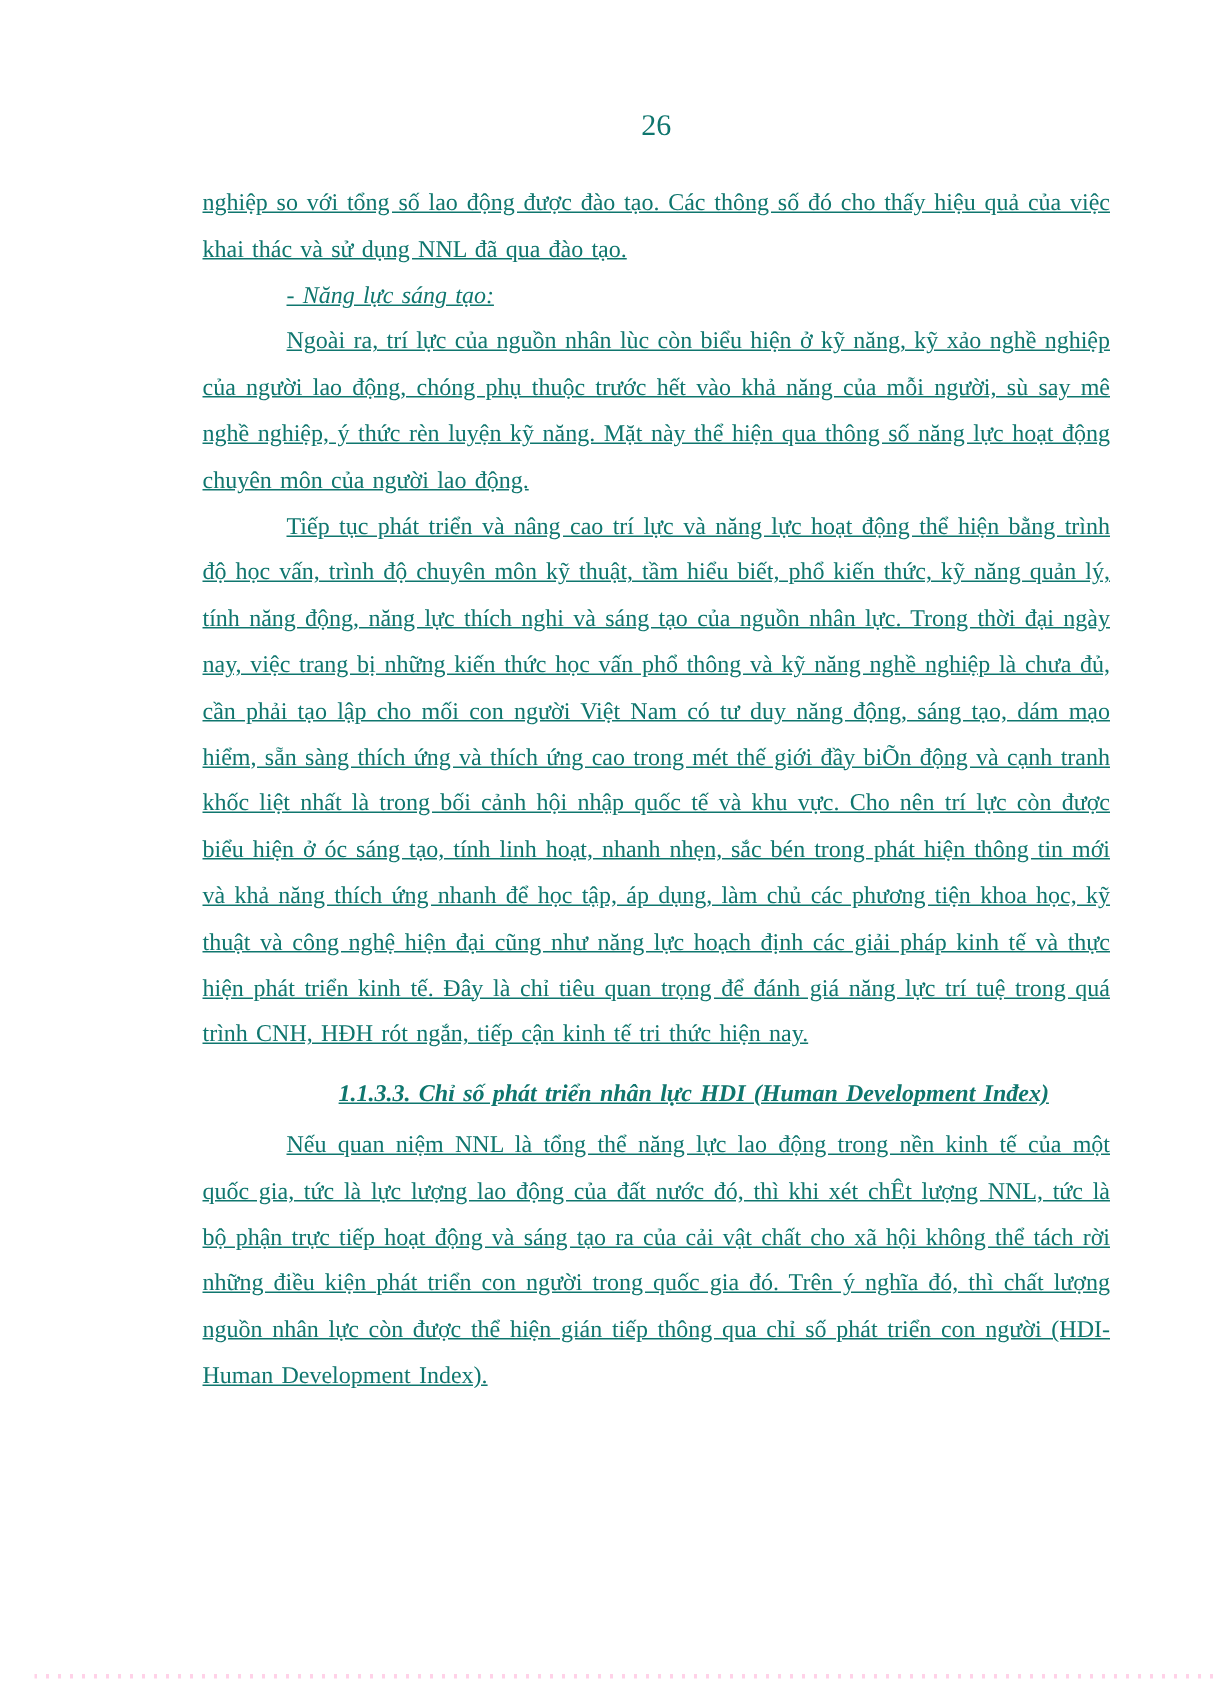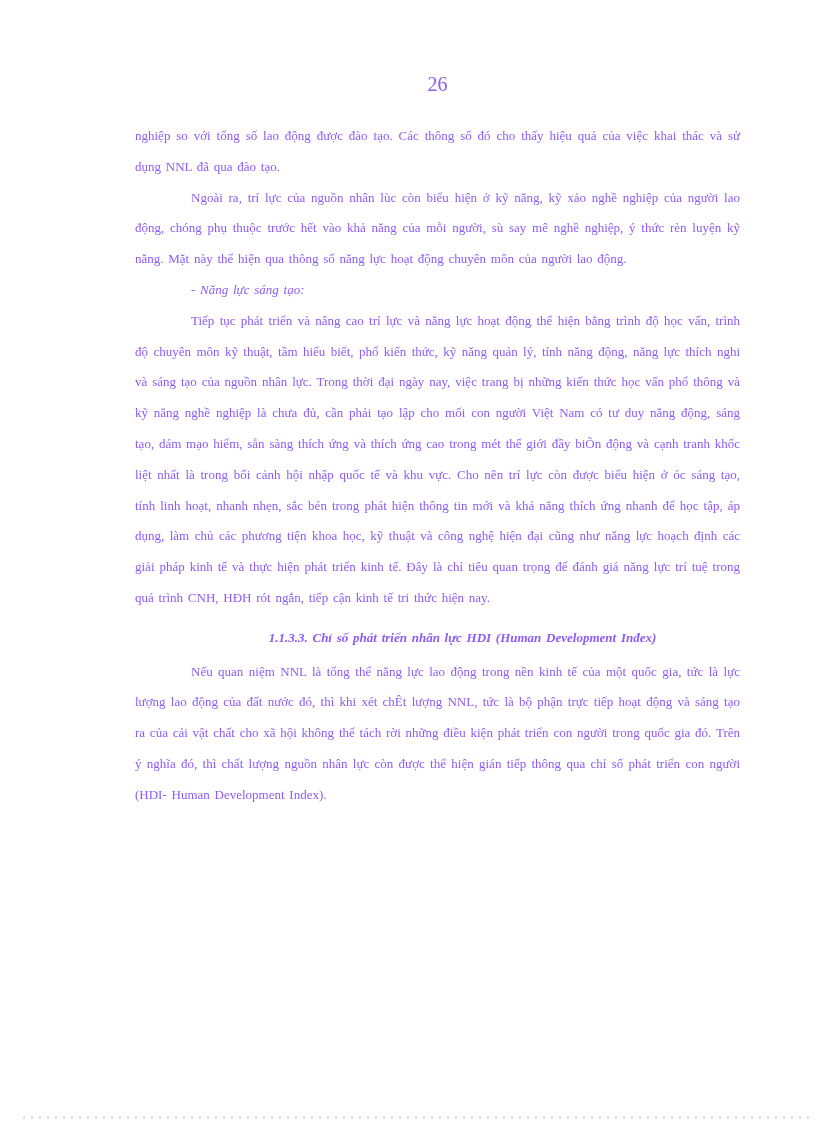--- a/index.html
+++ b/index.html
@@ -23,24 +23,25 @@
     right: 76px;
     text-align: center;
     font-size: 20px;
     line-height: 24px;
   }
   .content {
     position: absolute;
     top: 121px;
     left: 135px;
     right: 76px;
-    font-size: 13px;
+    font-size: 16px;
     line-height: 30.8px;
     text-align: justify;
     word-spacing: 1.5px;
+    text-decoration: underline;
   }
   .content p {
     margin: 0;
     padding: 0;
   }
   .indent {
     text-indent: 56px;
   }
   .italic-line {
     font-style: italic;
@@ -62,31 +63,31 @@
     background-image: repeating-linear-gradient(
       to right,
       var(--dot-color, #ffd2e8) 0 2px,
       transparent 2px 8px
     );
   }
 </style>
 </head>
 <body>
 
-<div class="page" style="background: rgb(255, 255, 255); color: #8b5cf6; --dot-color: #ffd2e8;">
+<div class="page" style="background: rgb(255, 255, 255); color: #0f766e; --dot-color: #ffd2e8;">
 
   <div class="page-number">26</div>
 
   <div class="content">
 
     <p>nghiệp so với tổng số lao động được đào tạo. Các thông số đó cho thấy hiệu quả của việc khai thác và sử dụng NNL đã qua đào tạo.</p>
 
+    <p class="indent italic-line">- Năng lực sáng tạo:</p>
+
     <p class="indent">Ngoài ra, trí lực của nguồn nhân lùc còn biểu hiện ở kỹ năng, kỹ xảo nghề nghiệp của người lao động, chóng phụ thuộc trước hết vào khả năng của mỗi người, sù say mê nghề nghiệp, ý thức rèn luyện kỹ năng. Mặt này thể hiện qua thông số năng lực hoạt động chuyên môn của người lao động.</p>
-
-    <p class="indent italic-line">- Năng lực sáng tạo:</p>
 
     <p class="indent">Tiếp tục phát triển và nâng cao trí lực và năng lực hoạt động thể hiện bằng trình độ học vấn, trình độ chuyên môn kỹ thuật, tầm hiểu biết, phổ kiến thức, kỹ năng quản lý, tính năng động, năng lực thích nghi và sáng tạo của nguồn nhân lực. Trong thời đại ngày nay, việc trang bị những kiến thức học vấn phổ thông và kỹ năng nghề nghiệp là chưa đủ, cần phải tạo lập cho mối con người Việt Nam có tư duy năng động, sáng tạo, dám mạo hiểm, sẵn sàng thích ứng và thích ứng cao trong mét thế giới đầy biÕn động và cạnh tranh khốc liệt nhất là trong bối cảnh hội nhập quốc tế và khu vực. Cho nên trí lực còn được biểu hiện ở óc sáng tạo, tính linh hoạt, nhanh nhẹn, sắc bén trong phát hiện thông tin mới và khả năng thích ứng nhanh để học tập, áp dụng, làm chủ các phương tiện khoa học, kỹ thuật và công nghệ hiện đại cũng như năng lực hoạch định các giải pháp kinh tế và thực hiện phát triển kinh tế. Đây là chỉ tiêu quan trọng để đánh giá năng lực trí tuệ trong quá trình CNH, HĐH rót ngắn, tiếp cận kinh tế tri thức hiện nay.</p>
 
     <p class="section-heading">1.1.3.3. Chỉ số phát triển nhân lực HDI (Human Development Inđex)</p>
 
     <p class="indent">Nếu quan niệm NNL là tổng thể năng lực lao động trong nền kinh tế của một quốc gia, tức là lực lượng lao động của đất nước đó, thì khi xét chÊt lượng NNL, tức là bộ phận trực tiếp hoạt động và sáng tạo ra của cải vật chất cho xã hội không thể tách rời những điều kiện phát triển con người trong quốc gia đó. Trên ý nghĩa đó, thì chất lượng nguồn nhân lực còn được thể hiện gián tiếp thông qua chỉ số phát triển con người (HDI- Human Development Index).</p>
 
   </div>
 
   <div class="footer-dotline"></div>

